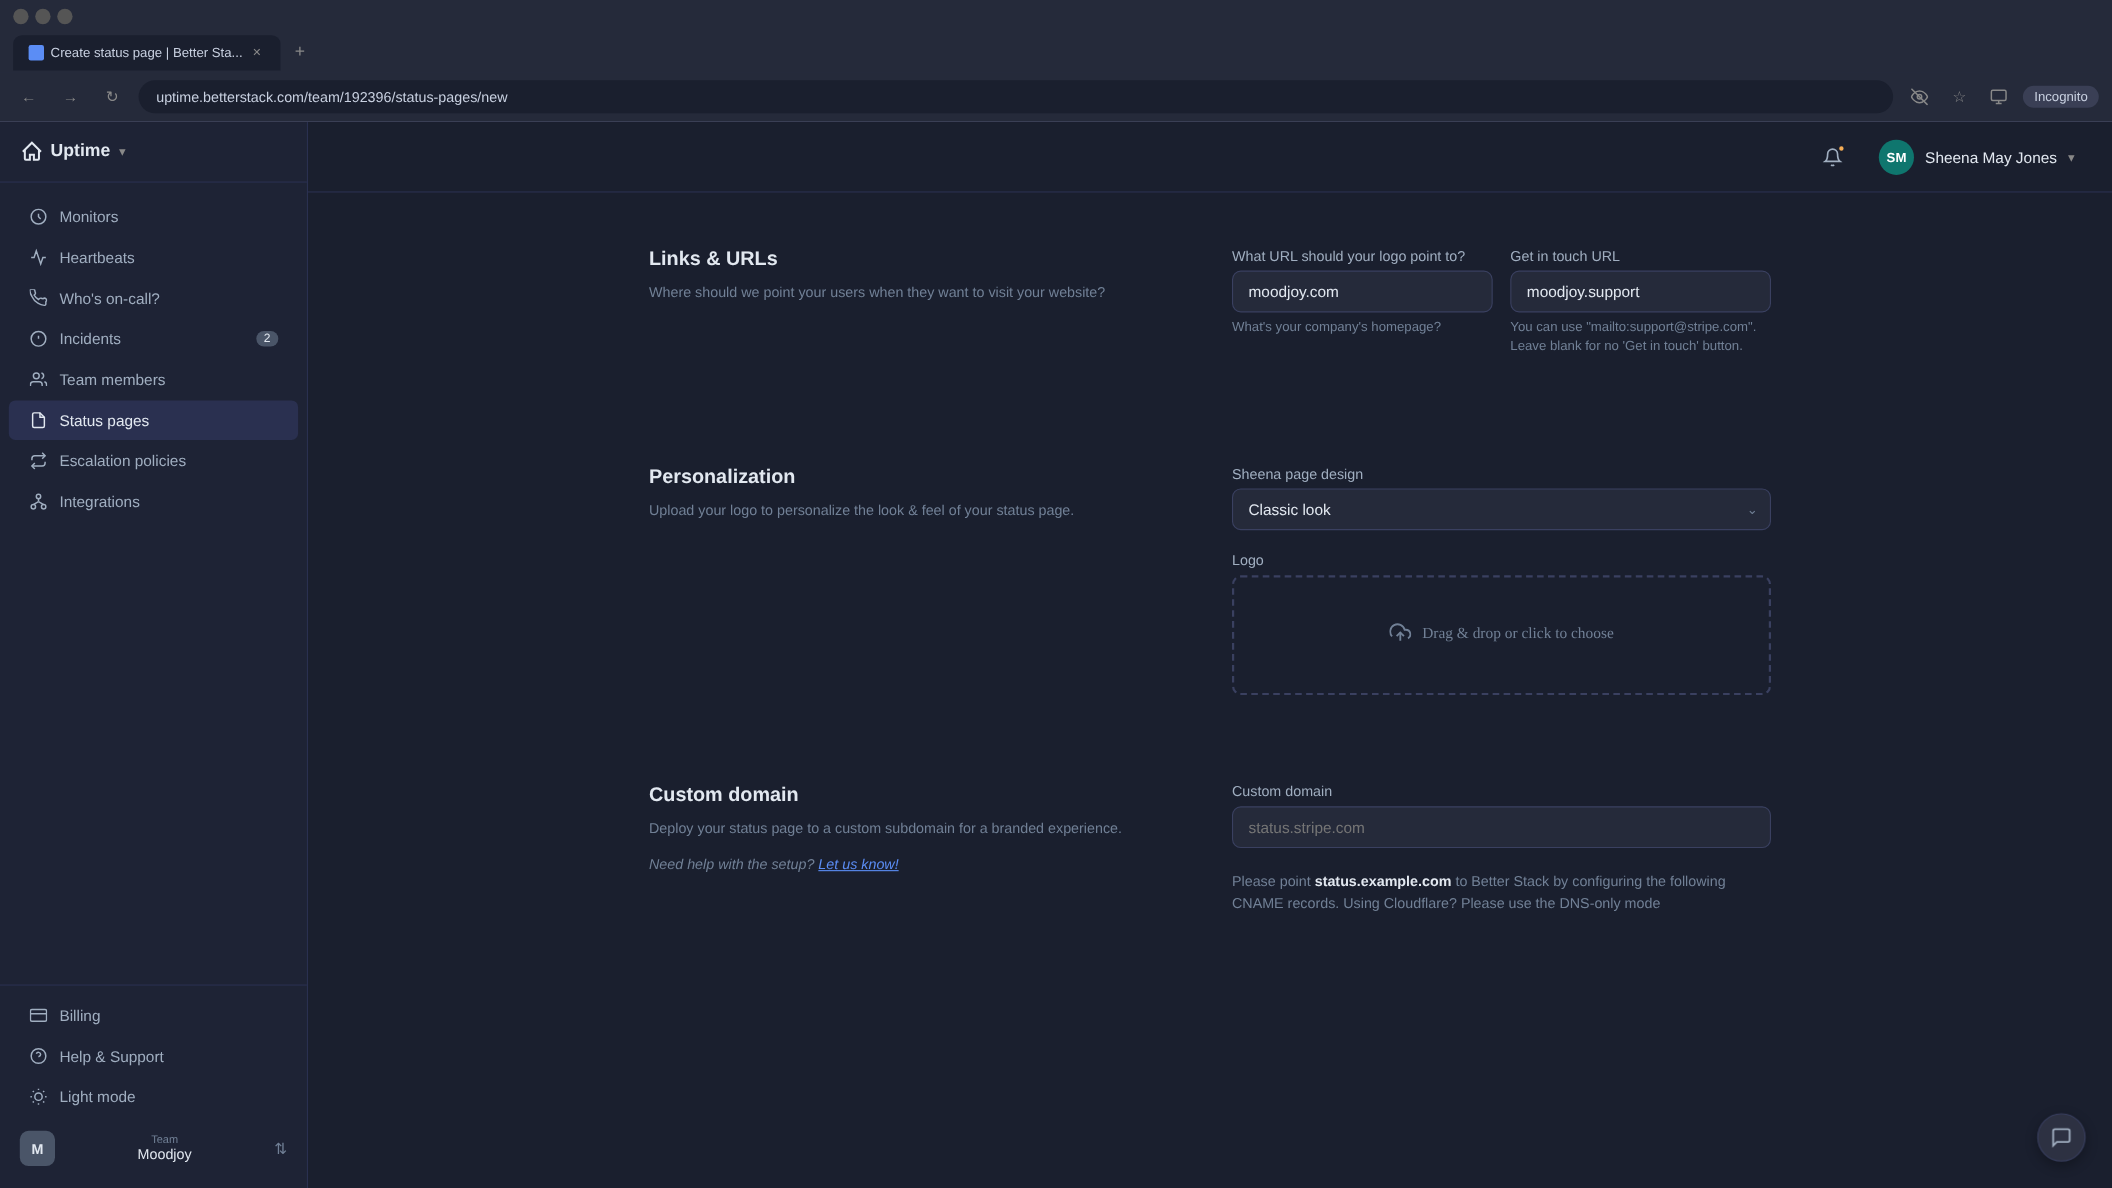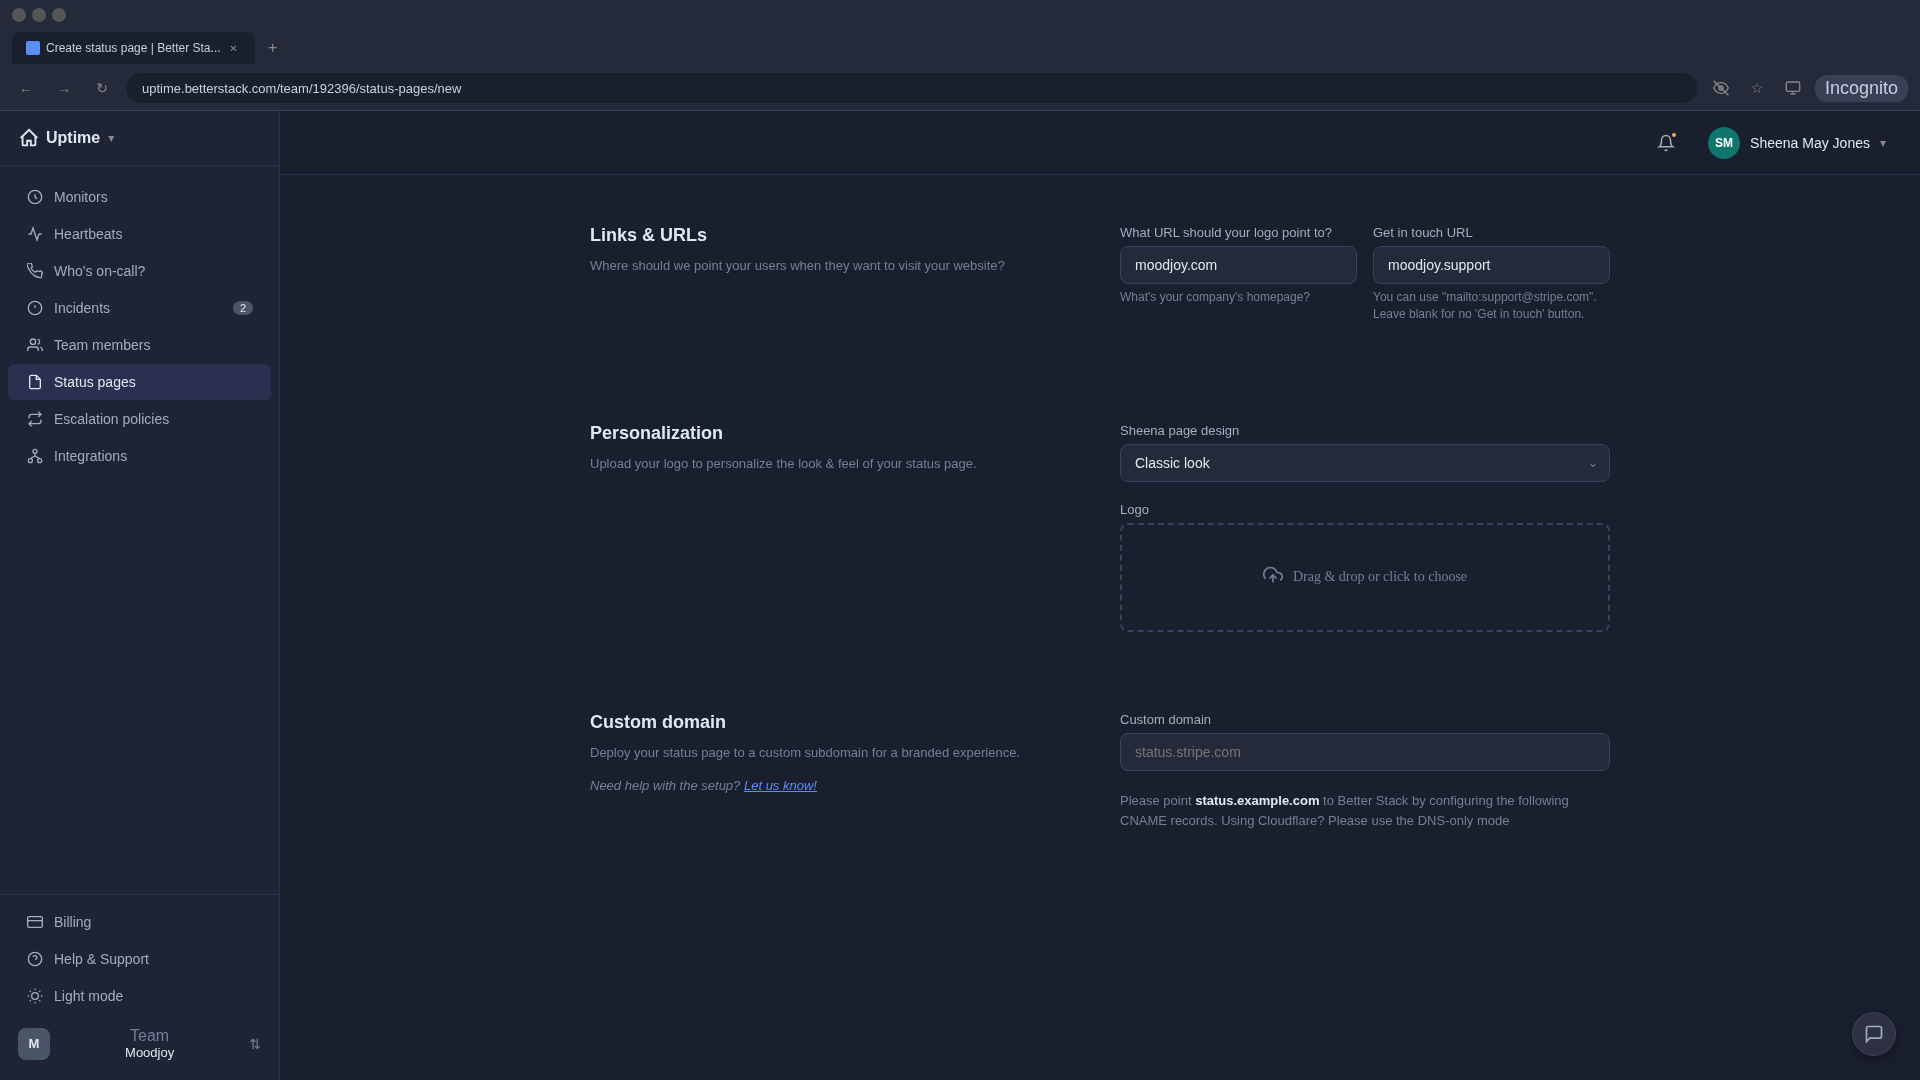--- a/index.html
+++ b/index.html
@@ -107,21 +107,21 @@
     .browser-action-btn {
       width: 28px; height: 28px;
       display: flex; align-items: center; justify-content: center;
       color: #888; font-size: 14px; cursor: pointer;
       border-radius: 50%;
     }
     .incognito-badge {
       background: #3a3f55;
       border-radius: 12px;
       padding: 3px 10px;
-      font-size: 18px;
+      font-size: 12px;
       color: #c8d0e0;
     }
 
     
     .app-layout {
       display: flex;
       flex: 1;
       overflow: hidden;
     }
 
@@ -207,21 +207,21 @@
       width: 32px; height: 32px;
       background: #4a5568;
       border-radius: 8px;
       display: flex; align-items: center; justify-content: center;
       font-size: 13px;
       font-weight: 600;
       color: #e2e8f0;
       flex-shrink: 0;
     }
     .team-info { flex: 1; }
-    .team-label { font-size: 16px; color: #718096; }
+    .team-label { font-size: 10px; color: #718096; }
     .team-name { font-size: 13px; color: #e2e8f0; font-weight: 500; }
 
     
     .topbar {
       height: 64px;
       background: #1a1f2e;
       border-bottom: 1px solid #2a3050;
       display: flex;
       align-items: center;
       justify-content: flex-end;

